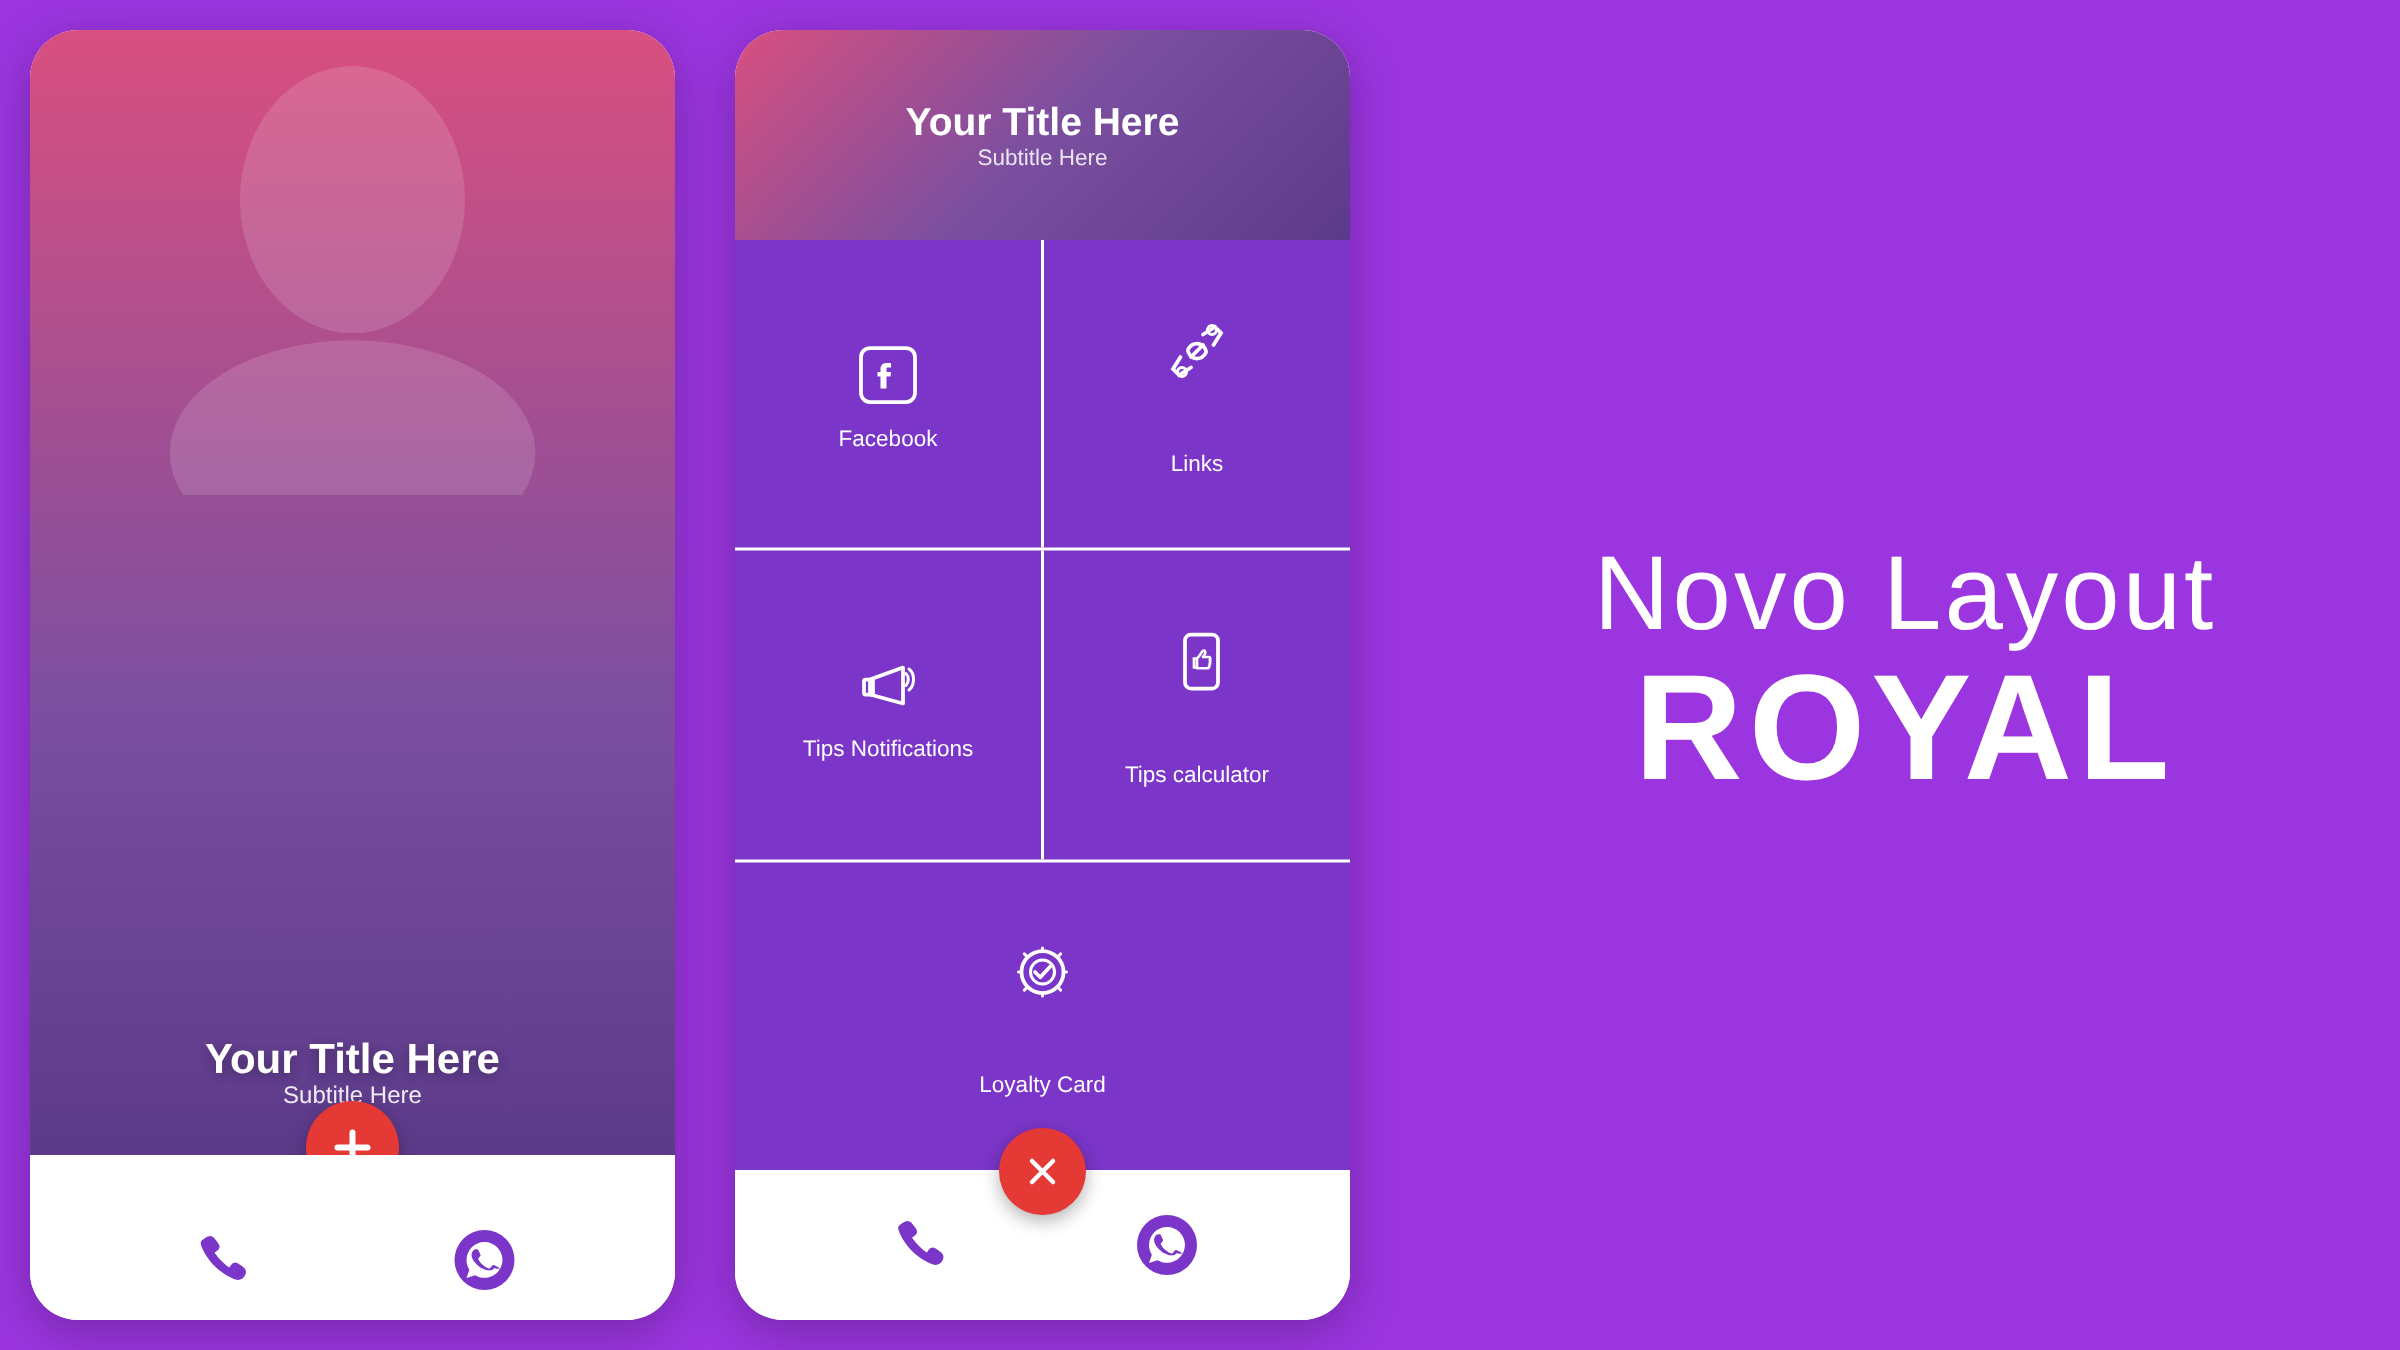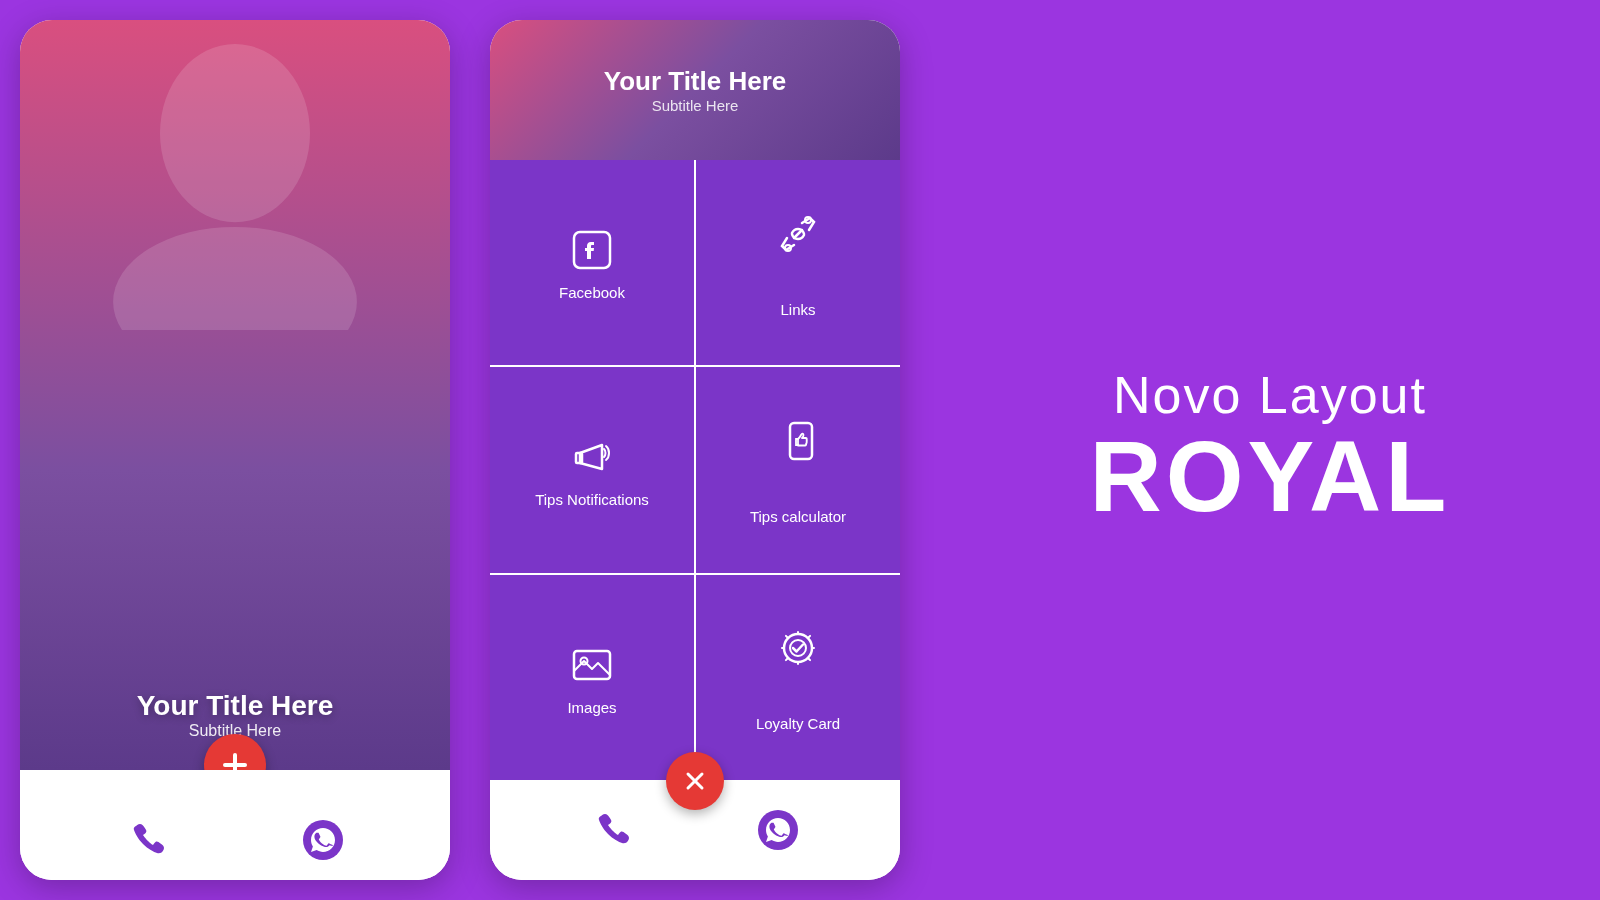--- a/index.html
+++ b/index.html
@@ -217,21 +217,21 @@
     .branding {
       flex: 1;
       display: flex;
       flex-direction: column;
       align-items: center;
       justify-content: center;
       padding-left: 40px;
     }
 
     .branding-novo {
-      font-size: 52px;
+      font-size: 70px;
       font-weight: 300;
       color: #fff;
       line-height: 1;
       letter-spacing: 2px;
     }
 
     .branding-royal {
       font-size: 100px;
       font-weight: 700;
       color: #ffffff;
@@ -341,30 +341,20 @@
         </span>
         <span class="cell-label">Tips calculator</span>
       </div>
     </div>
 
 
     <div class="grid-row">
       <div class="grid-cell">
         <span class="cell-icon">
           <svg width="52" height="52" viewBox="0 0 52 52" fill="none">
-            <rect x="8" y="12" width="36" height="28" rx="3" stroke="white" stroke-width="2.5" fill="none"></rect>
-            <circle cx="18" cy="22" r="3.5" stroke="white" stroke-width="2" fill="none"></circle>
-            <path d="M8 32L18 22L26 30L32 24L44 36" stroke="white" stroke-width="2" stroke-linecap="round" stroke-linejoin="round" fill="none"></path>
-          </svg>
-        </span>
-        <span class="cell-label">Images</span>
-      </div>
-      <div class="grid-cell">
-        <span class="cell-icon">
-          <svg width="52" height="52" viewBox="0 0 52 52" fill="none">
 
             <circle cx="26" cy="26" r="14" stroke="white" stroke-width="2.5" fill="none"></circle>
             <circle cx="26" cy="26" r="8" stroke="white" stroke-width="2" fill="none"></circle>
 
             <path d="M21 26L24.5 29.5L31 22.5" stroke="white" stroke-width="2.5" stroke-linecap="round" stroke-linejoin="round" fill="none"></path>
 
             <path d="M26 12V10M26 42V40M40 26H42M10 26H12M36.7 15.3L38.1 13.9M13.9 38.1L15.3 36.7M36.7 36.7L38.1 38.1M13.9 13.9L15.3 15.3" stroke="white" stroke-width="2" stroke-linecap="round"></path>
           </svg>
         </span>
         <span class="cell-label">Loyalty Card</span>

